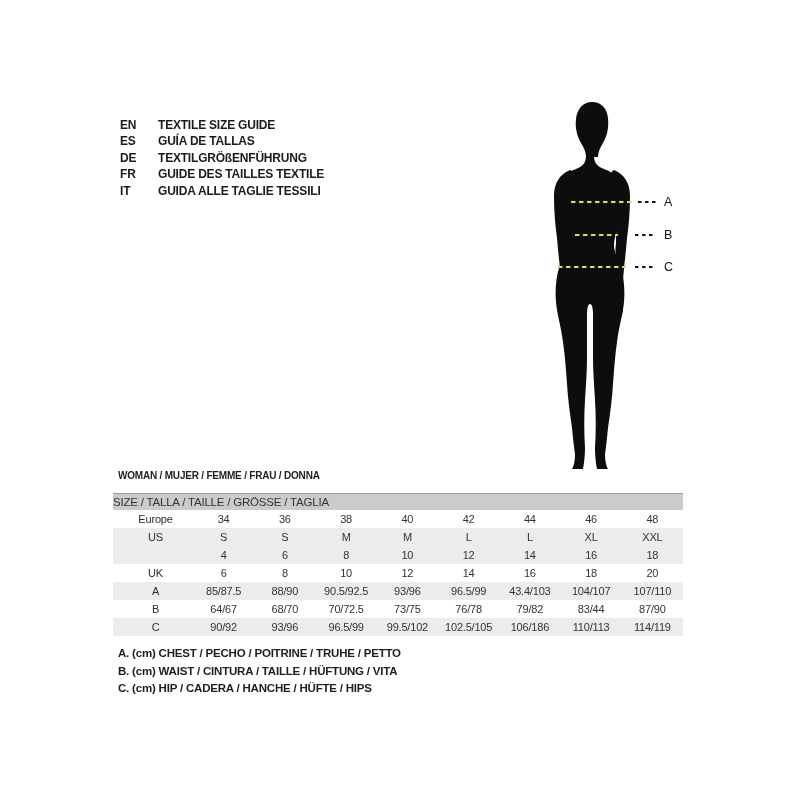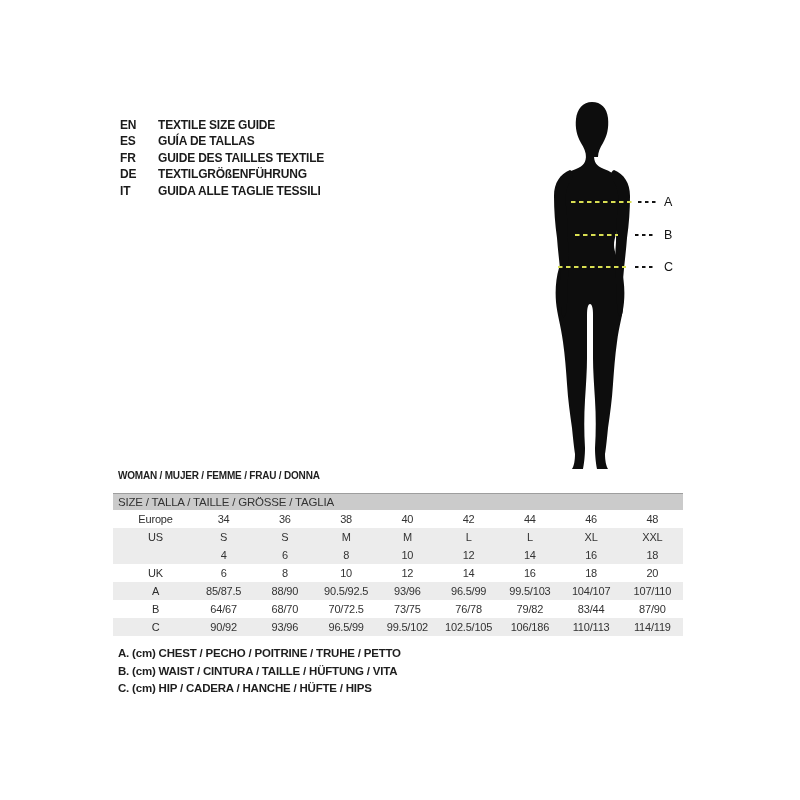--- a/index.html
+++ b/index.html
@@ -15,21 +15,21 @@
   .figure-wrap{position:absolute;left:540px;top:100px;width:150px;height:380px;}
   .figure-wrap svg{display:block;}
   .marker{position:absolute;left:124px;width:20px;font-size:12.5px;font-weight:400;color:#141414;}
   .marker-a{top:95px;} .marker-b{top:128px;} .marker-c{top:160px;}
   
   .section-title{position:absolute;left:118px;top:470px;font-size:10px;font-weight:700;
     letter-spacing:-0.2px;color:#1e1e1e;}
   
   .table-wrap{position:absolute;left:113px;top:493px;width:570px;}
   .table-header{height:16px;line-height:16px;background:var(--header-bg,#cbcbcb);
-    border-top:1px solid #9e9e9e;padding-left:5px;font-size:11.5px;font-weight:400;
+    border-top:1px solid #9e9e9e;font-size:11.5px;font-weight:400;
     letter-spacing:-0.2px;color:#333;}
   table.size-table{width:100%;border-collapse:collapse;table-layout:fixed;}
   table.size-table td{height:18px;padding:0;text-align:center;font-size:11px;
     font-weight:400;color:#333;letter-spacing:-0.2px;white-space:nowrap;}
   table.size-table td.row-label{text-align:center;padding-left:5px;color:#2e2e2e;}
   table.size-table tr.shaded{background:var(--stripe,#ececec);}
   col.label-col{width:80px;}
   
   .notes{position:absolute;left:118px;top:645px;}
   .note-line{line-height:17.5px;font-size:11.5px;font-weight:700;
@@ -43,26 +43,26 @@
   <div class="lang-list">
       <div class="lang-row">
         <span>EN</span>
         <span>TEXTILE SIZE GUIDE</span>
       </div>
       <div class="lang-row">
         <span>ES</span>
         <span>GUÍA DE TALLAS</span>
       </div>
       <div class="lang-row">
+        <span>DE</span>
+        <span>TEXTILGRÖßENFÜHRUNG</span>
+      </div>
+      <div class="lang-row">
         <span>FR</span>
         <span>GUIDE DES TAILLES TEXTILE</span>
-      </div>
-      <div class="lang-row">
-        <span>DE</span>
-        <span>TEXTILGRÖßENFÜHRUNG</span>
       </div>
       <div class="lang-row">
         <span>IT</span>
         <span>GUIDA ALLE TAGLIE TESSILI</span>
       </div>
     </div>
 
   <div class="figure-wrap">
     <svg width="150" height="380" viewBox="0 0 150 380">
       <g fill="var(--sil,#0d0d0d)">
@@ -178,21 +178,21 @@
             <td>18</td>
             <td>20</td>
           </tr>
           <tr class="shaded">
             <td class="row-label">A</td>
             <td>85/87.5</td>
             <td>88/90</td>
             <td>90.5/92.5</td>
             <td>93/96</td>
             <td>96.5/99</td>
-            <td>99.5/103</td>
+            <td>43.4/103</td>
             <td>104/107</td>
             <td>107/110</td>
           </tr>
           <tr>
             <td class="row-label">B</td>
             <td>64/67</td>
             <td>68/70</td>
             <td>70/72.5</td>
             <td>73/75</td>
             <td>76/78</td>

